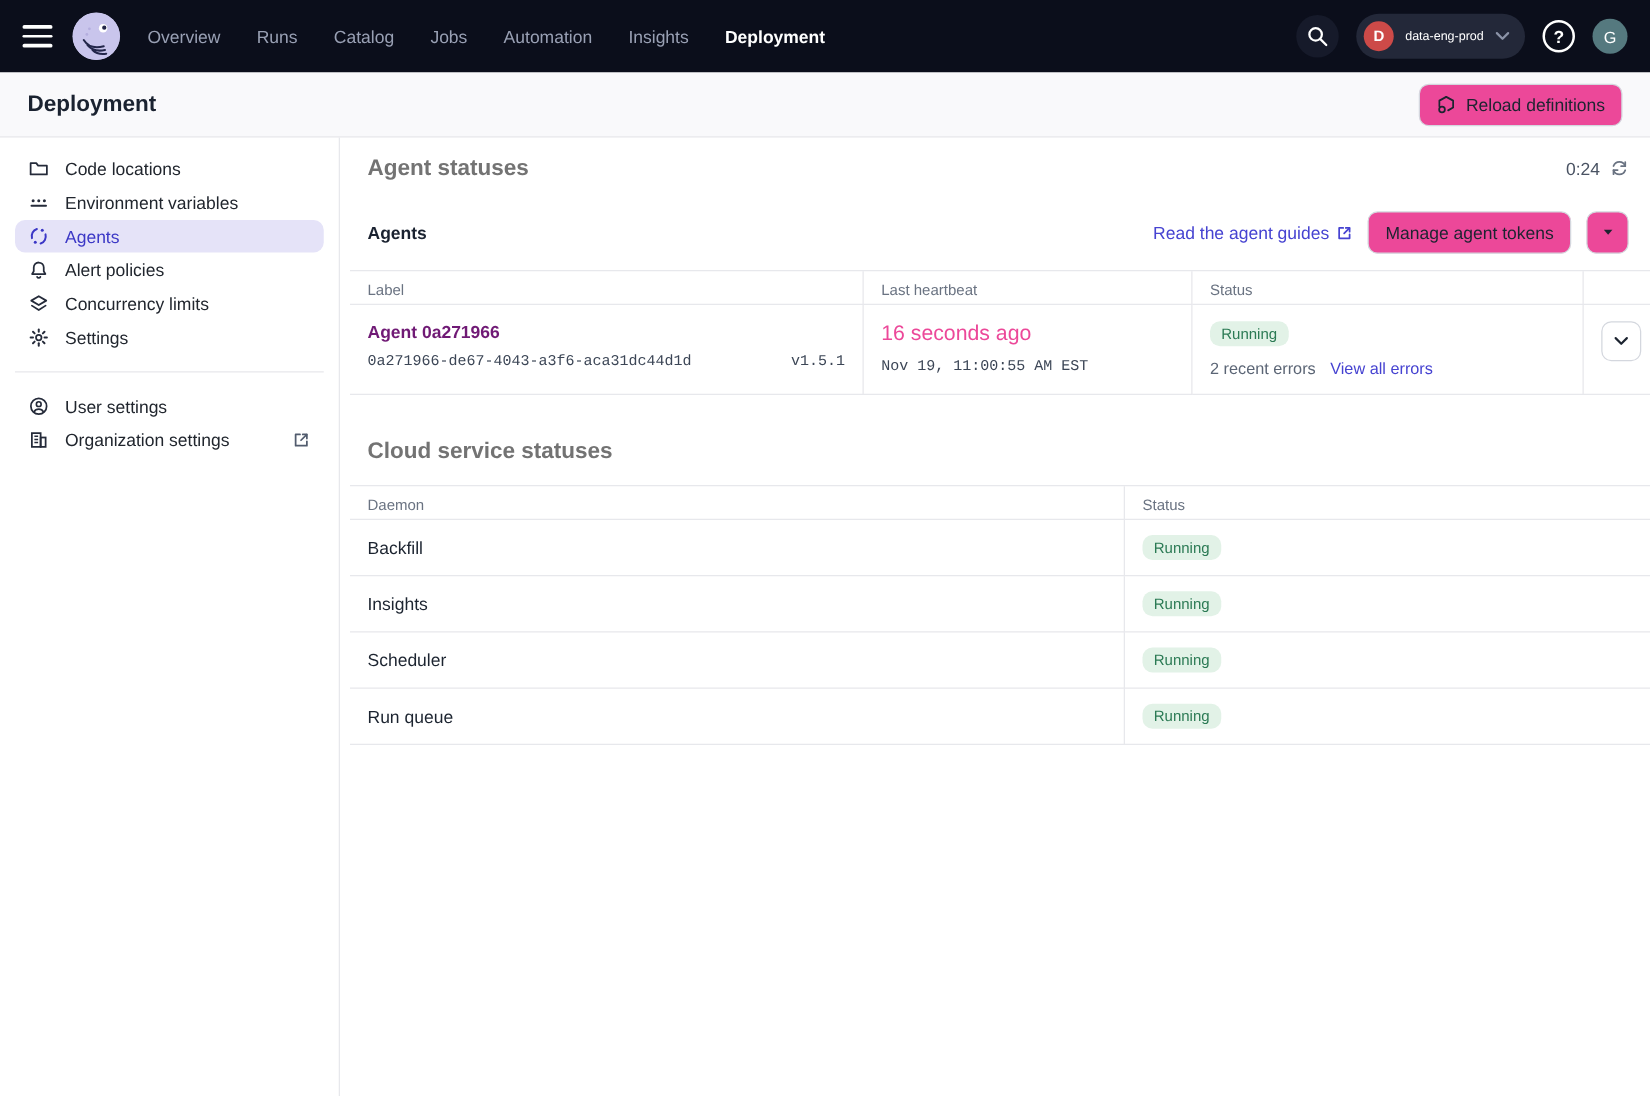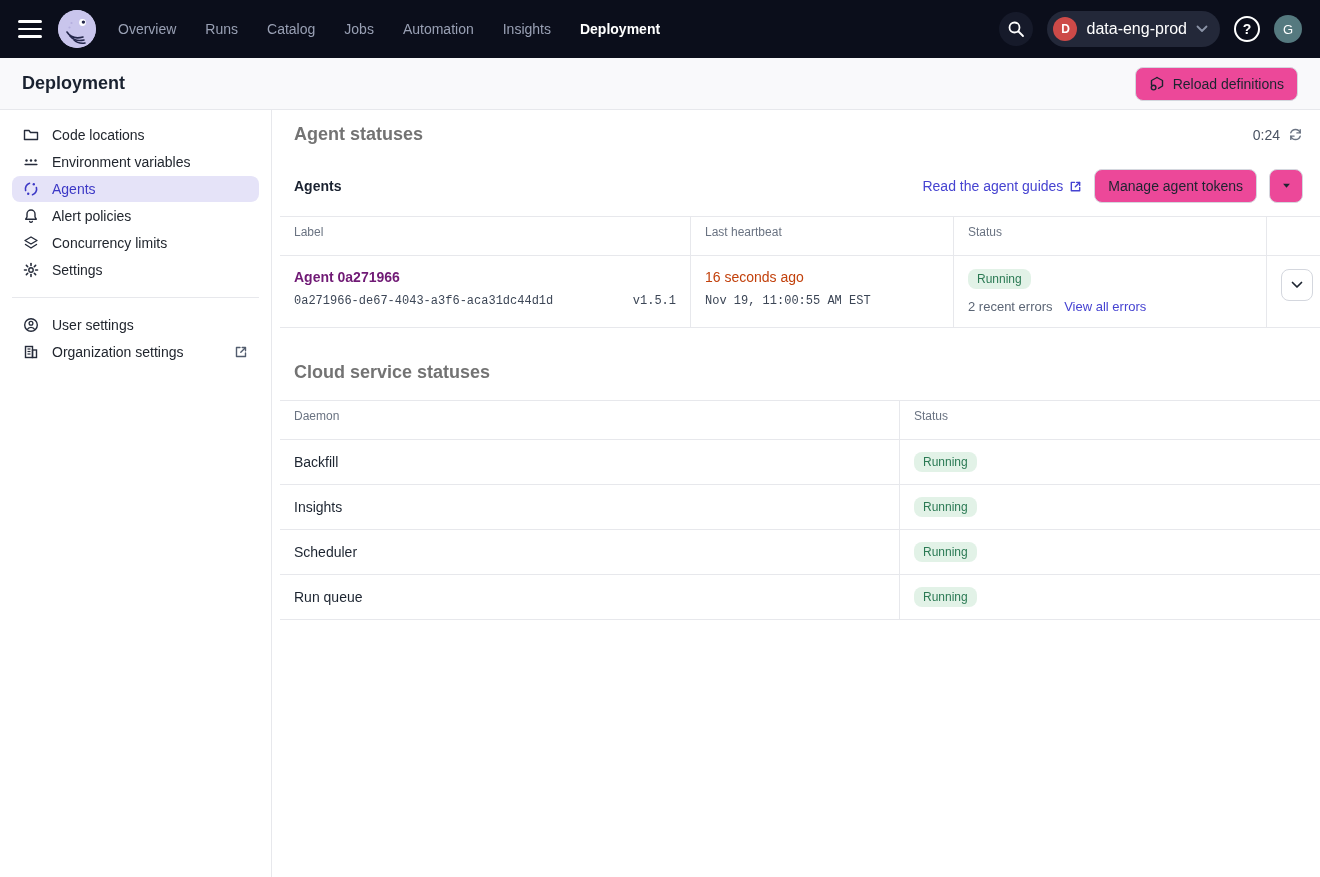--- a/index.html
+++ b/index.html
@@ -19,21 +19,21 @@
   .hamburger { width:24px; height:18px; display:flex; flex-direction:column; justify-content:space-between; cursor:pointer; margin-right:16px; }
   .hamburger span { display:block; height:2.6px; background:#ffffff; border-radius:2px; }
   .logo-wrap { width:38px; height:38px; border-radius:50%; background:#c9c5ec; display:flex; align-items:center; justify-content:center; margin-right:22px; overflow:hidden; }
   .topnav { display:flex; align-items:center; gap:29px; }
   .topnav .nav-item { font-size:14px; color:#99a0b4; cursor:pointer; }
   .topnav .nav-item.active { color:#ffffff; font-weight:700; }
   .topbar-right { margin-left:auto; display:flex; align-items:center; gap:14px; }
   .search-btn { width:34px; height:34px; border-radius:50%; display:flex; align-items:center; justify-content:center; cursor:pointer; background:#161a2a; }
   .depl-pill { height:36px; background:#232839; border-radius:18px; display:flex; align-items:center; padding:0 12px 0 6px; gap:9px; cursor:pointer; }
   .depl-badge { width:24px; height:24px; border-radius:50%; background:#cd4a48; color:#fff; font-size:12px; font-weight:700; display:flex; align-items:center; justify-content:center; }
-  .depl-name { color:#fff; font-size:16px; }
+  .depl-name { color:#fff; font-size:10px; }
   .help-btn { width:26px; height:26px; border-radius:50%; border:2px solid #ffffff; color:#fff; font-size:14px; font-weight:700; display:flex; align-items:center; justify-content:center; cursor:pointer; }
   .avatar { width:28px; height:28px; border-radius:50%; background:#55797f; color:#fff; font-size:13px; display:flex; align-items:center; justify-content:center; cursor:pointer; }
 
   
   .page-band {
     height:52px; background:#f9f9fb; border-bottom:1px solid #e7e8ec;
     display:flex; align-items:center; justify-content:space-between; padding:0 22px;
   }
   .page-title { font-size:18px; font-weight:700; color:#1a2230; }
   .btn {
@@ -64,25 +64,25 @@
   .agents-row { margin-top:24px; display:flex; align-items:center; justify-content:space-between; padding-left:14px; }
   .h2 { font-size:14px; font-weight:700; color:#1a2230; }
   .agents-actions { display:flex; align-items:center; gap:12px; }
   .link { color:#4643d1; font-size:14px; cursor:pointer; display:inline-flex; align-items:center; gap:6px; }
 
   
   .agents-table { margin-top:13px; border-top:1px solid #e7e8ec; }
   .ag-grid { display:grid; grid-template-columns:411px 263px 313px 1fr; }
   .cell { padding:8px 14px; border-bottom:1px solid #e7e8ec; }
   .v-div { border-right:1px solid #e7e8ec; }
-  .th { font-size:12px; color:#6a7382; padding-top:8px; padding-bottom:16px; }
+  .th { font-size:12px; color:#6a7382; padding-top:8px; padding-bottom:4px; }
   .td { padding-top:13px; padding-bottom:13px; }
   .agent-name { font-size:14px; font-weight:700; color:#701a75; }
   .agent-sub { display:flex; justify-content:space-between; margin-top:9px; font-size:12px; color:#3c4656; }
-  .hb-rel { font-size:14px; color:#c2410c; }
+  .hb-rel { font-size:17px; color:#ec4899; }
   .hb-ts { margin-top:9px; font-size:12px; color:#3c4656; }
   .badge { display:inline-block; background:#e2f2e7; color:#2b7a54; font-size:12px; padding:3px 9px; border-radius:8px;text-align:right; }
   .status-errors { margin-top:10px; font-size:13px; color:#5b6575; }
   .status-errors .link { font-size:13px; margin-left:8px; }
   .expand-btn {
     width:32px; height:32px; background:#fff; border:1px solid #d4d7de; border-radius:8px;
     display:flex; align-items:center; justify-content:center; cursor:pointer; margin:0 auto;
   }
   .cloud-title { margin-top:34px; padding-left:14px; }
   .cloud-table { margin-top:17px; border-top:1px solid #e7e8ec; }

